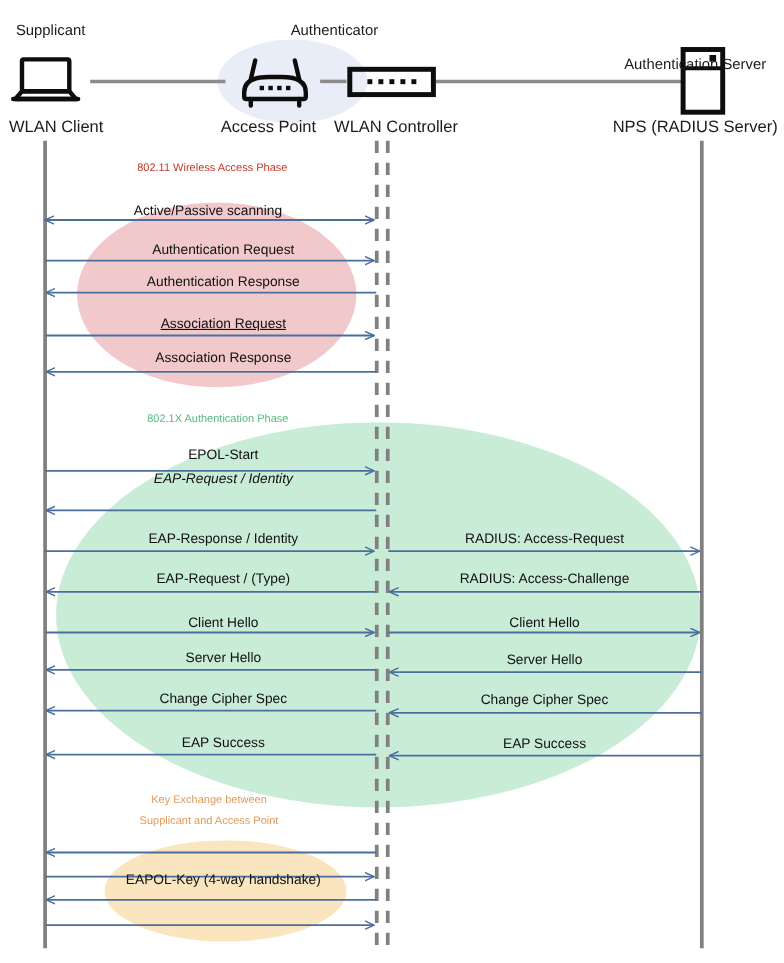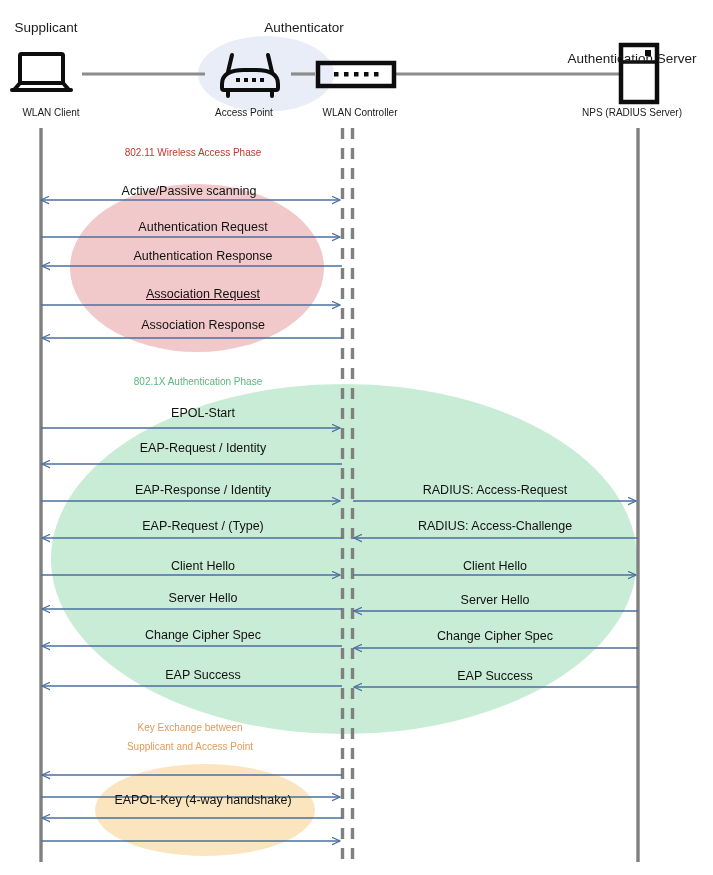--- a/index.html
+++ b/index.html
@@ -8,21 +8,21 @@
     width:713px;height:875px;position:relative;overflow:hidden;
     color:#1a1a1a;
   }
   #stage{position:absolute;left:0;top:0;width:713px;height:649px;}
   svg.layer{position:absolute;left:0;top:0;width:713px;height:875px;}
   .hdr-title{
     position:absolute;font-size:13.5px;color:#1b1b1b;white-space:nowrap;
     text-align:center;
   }
   .hdr-sub{
-    position:absolute;font-size:10px;color:#1b1b1b;white-space:nowrap;
+    position:absolute;font-size:15px;color:#1b1b1b;white-space:nowrap;
     text-align:center;
   }
   .phase-label{
     position:absolute;font-size:10px;white-space:nowrap;text-align:right;
     font-weight:400;
   }
   .msg{
     position:absolute;font-size:12.5px;color:#111;white-space:nowrap;
     text-align:center;
   }
@@ -142,21 +142,21 @@
   <div class="phase-label ctr" style="left:190px;top:722px;color:#E09A5C;">Key Exchange between</div>
   <div class="phase-label ctr" style="left:190px;top:741px;color:#E09A5C;">Supplicant and Access Point</div>
 
   <div class="msg ctr" style="left:189px;top:184px;">Active/Passive scanning</div>
   <div class="msg ctr" style="left:203px;top:220px;">Authentication Request</div>
   <div class="msg ctr" style="left:203px;top:249px;">Authentication Response</div>
   <div class="msg ctr" style="left:203px;top:287px;text-decoration:underline;">Association Request</div>
   <div class="msg ctr" style="left:203px;top:318px;text-align:right;">Association Response</div>
 
   <div class="msg ctr" style="left:203px;top:406px;">EPOL-Start</div>
-  <div class="msg ctr" style="left:203px;top:441px;">EAP-Request / Identity</div>
+  <div class="msg ctr" style="left:203px;top:428px;font-style:italic;">EAP-Request / Identity</div>
   <div class="msg ctr" style="left:203px;top:483px;">EAP-Response / Identity</div>
   <div class="msg ctr" style="left:203px;top:519px;">EAP-Request / (Type)</div>
   <div class="msg ctr" style="left:203px;top:559px;">Client Hello</div>
   <div class="msg ctr" style="left:203px;top:591px;">Server Hello</div>
   <div class="msg ctr" style="left:203px;top:628px;">Change Cipher Spec</div>
   <div class="msg ctr" style="left:203px;top:668px;">EAP Success</div>
 
   <div class="msg ctr" style="left:203px;top:793px;">EAPOL-Key (4-way handshake)</div>
 
   <div class="msg ctr" style="left:495px;top:483px;">RADIUS: Access-Request</div>

